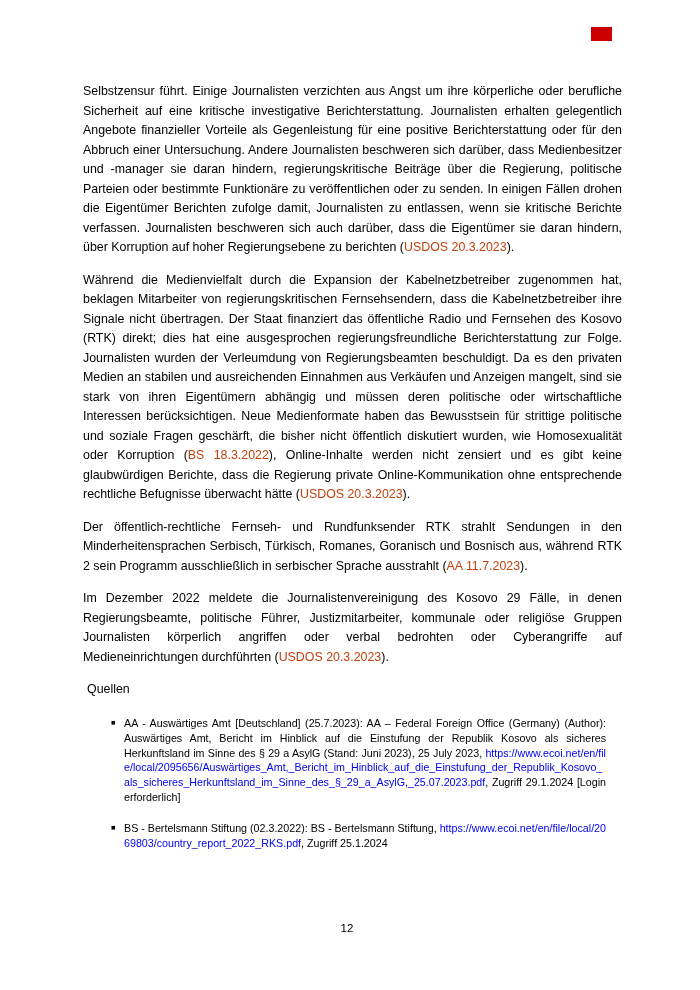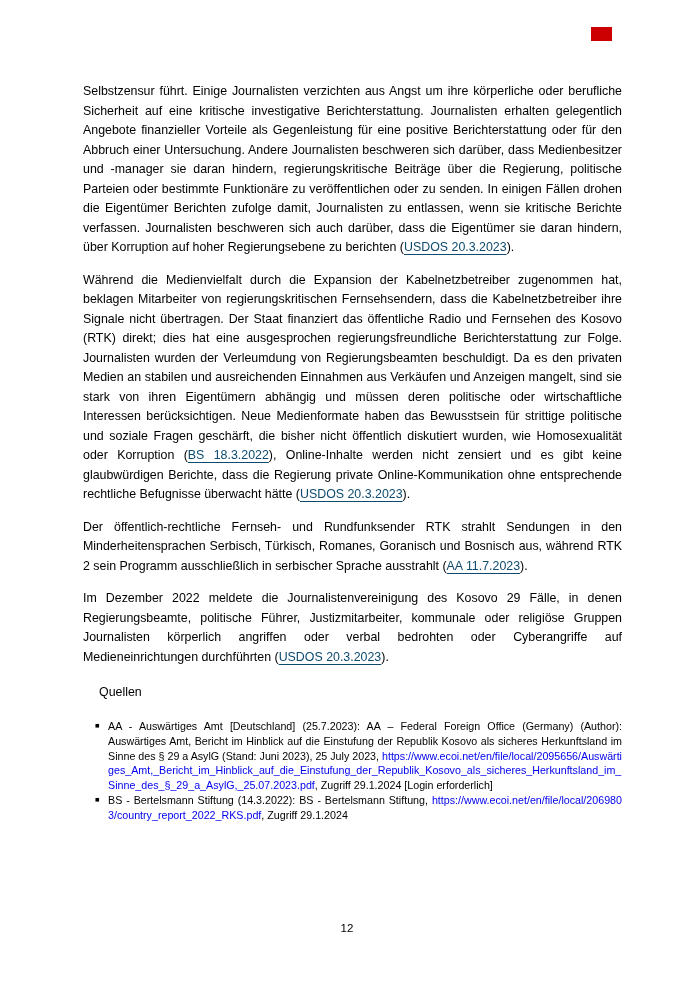--- a/index.html
+++ b/index.html
@@ -27,47 +27,46 @@
   p.body-par {
     margin: 0 0 13px 0;
     font-size: 12.4px;
     line-height: 19.5px;
     text-align: justify;
     hyphens: auto;
     -webkit-hyphens: auto;
   }
   .content { padding-top: 82px; }
   .cite {
-    color: #0c4a6e;
-    text-decoration: underline;
+    color: #c2410c;
     text-decoration-thickness: 1px;
     text-underline-offset: 2.5px;
   }
   .url {
     color: #0000ee;
     word-break: break-all;
   }
   h2.sources-heading {
-    margin: 16px;
+    margin: 4px;
     font-size: 12.4px;
     font-weight: normal;
     line-height: 19.5px;
   }
   ul.sources {
     margin: 14px 0 0 0;
     padding: 0 0 0 12px;
     list-style: none;
     font-size: 10.7px;
     line-height: 14.8px;
     text-align: justify;
   }
   ul.sources li {
     padding-left: 13px;
     text-indent: -13px;
-    margin: 0;
+    margin: 16px;
     hyphens: auto;
     -webkit-hyphens: auto;
   }
   .bullet {
     display: inline-block;
     width: 13px;
     text-indent: 0;
     font-size: 7.5px;
     vertical-align: 1.5px;
   }
@@ -88,19 +87,19 @@
   <div class="content">
     <p class="body-par"><span>Selbstzensur führt. Einige Journalisten verzichten aus Angst um ihre körperliche oder berufliche Sicherheit auf eine kritische investigative Berichterstattung. Journalisten erhalten gelegentlich Angebote finanzieller Vorteile als Gegenleistung für eine positive Berichterstattung oder für den Abbruch einer Untersuchung. Andere Journalisten beschweren sich darüber, dass Medienbesitzer und -manager sie daran hindern, regierungskritische Beiträge über die Regierung, politische Parteien oder bestimmte Funktionäre zu veröffentlichen oder zu senden. In einigen Fällen drohen die Eigentümer Berichten zufolge damit, Journalisten zu entlassen, wenn sie kritische Berichte verfassen. Journalisten beschweren sich auch darüber, dass die Eigentümer sie daran hindern, über Korruption auf hoher Regierungsebene zu berichten (</span><span class="cite">USDOS 20.3.2023</span><span>).</span></p>
     <p class="body-par"><span>Während die Medienvielfalt durch die Expansion der Kabelnetzbetreiber zugenommen hat, beklagen Mitarbeiter von regierungskritischen Fernsehsendern, dass die Kabelnetzbetreiber ihre Signale nicht übertragen. Der Staat finanziert das öffentliche Radio und Fernsehen des Kosovo (RTK) direkt; dies hat eine ausgesprochen regierungsfreundliche Berichterstattung zur Folge. Journalisten wurden der Verleumdung von Regierungsbeamten beschuldigt. Da es den privaten Medien an stabilen und ausreichenden Einnahmen aus Verkäufen und Anzeigen mangelt, sind sie stark von ihren Eigentümern abhängig und müssen deren politische oder wirtschaftliche Interessen berücksichtigen. Neue Medienformate haben das Bewusstsein für strittige politische und soziale Fragen geschärft, die bisher nicht öffentlich diskutiert wurden, wie Homosexualität oder Korruption (</span><span class="cite">BS 18.3.2022</span><span>), Online-Inhalte werden nicht zensiert und es gibt keine glaubwürdigen Berichte, dass die Regierung private Online-Kommunikation ohne entsprechende rechtliche Befugnisse überwacht hätte (</span><span class="cite">USDOS 20.3.2023</span><span>).</span></p>
     <p class="body-par"><span>Der öffentlich-rechtliche Fernseh- und Rundfunksender RTK strahlt Sendungen in den Minderheitensprachen Serbisch, Türkisch, Romanes, Goranisch und Bosnisch aus, während RTK 2 sein Programm ausschließlich in serbischer Sprache ausstrahlt (</span><span class="cite">AA 11.7.2023</span><span>).</span></p>
     <p class="body-par"><span>Im Dezember 2022 meldete die Journalistenvereinigung des Kosovo 29 Fälle, in denen Regierungsbeamte, politische Führer, Justizmitarbeiter, kommunale oder religiöse Gruppen Journalisten körperlich angriffen oder verbal bedrohten oder Cyberangriffe auf Medieneinrichtungen durchführten (</span><span class="cite">USDOS 20.3.2023</span><span>).</span></p>
 
     <h2 class="sources-heading">Quellen</h2>
 
     <ul class="sources">
       <li><span class="bullet">■</span><span><span>AA - Auswärtiges Amt [Deutschland] (25.7.2023): AA – Federal Foreign Office (Germany) (Author): Auswärtiges Amt, Bericht im Hinblick auf die Einstufung der Republik Kosovo als sicheres Herkunftsland im Sinne des § 29 a AsylG (Stand: Juni 2023), 25 July 2023, </span><span class="url">https://www.ecoi.net/en/file/local/2095656/Auswärtiges_Amt,_Bericht_im_Hinblick_auf_die_Einstufung_der_Republik_Kosovo_als_sicheres_Herkunftsland_im_Sinne_des_§_29_a_AsylG,_25.07.2023.pdf</span><span>, Zugriff 29.1.2024 [Login erforderlich]</span></span></li>
-      <li><span class="bullet">■</span><span><span>BS - Bertelsmann Stiftung (14.3.2022): BS - Bertelsmann Stiftung, </span><span class="url">https://www.ecoi.net/en/file/local/2069803/country_report_2022_RKS.pdf</span><span>, Zugriff 29.1.2024</span></span></li>
+      <li><span class="bullet">■</span><span><span>BS - Bertelsmann Stiftung (02.3.2022): BS - Bertelsmann Stiftung, </span><span class="url">https://www.ecoi.net/en/file/local/2069803/country_report_2022_RKS.pdf</span><span>, Zugriff 25.1.2024</span></span></li>
     </ul>
   </div>
 
   <div class="page-num">12</div>
 
 </div>
 
 </body></html>

